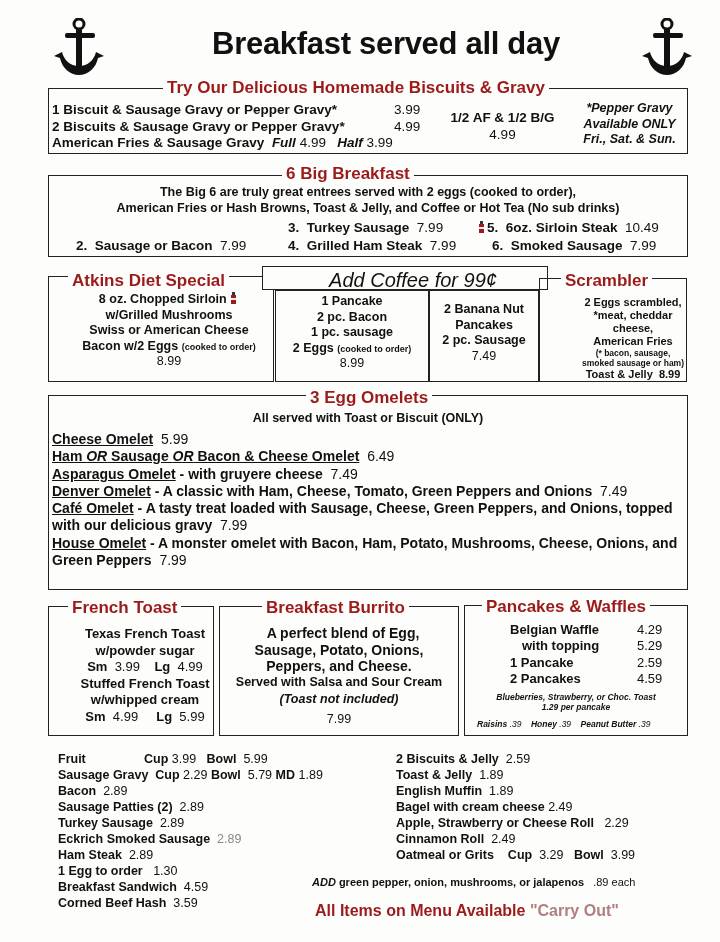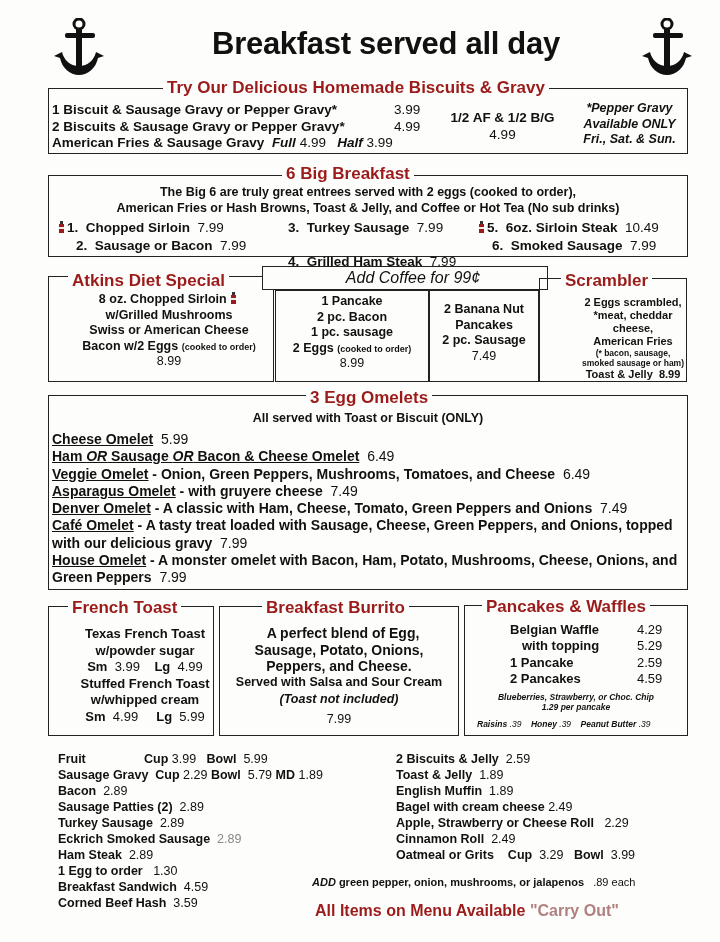--- a/index.html
+++ b/index.html
@@ -69,28 +69,23 @@
   <div>Fri., Sat. &amp; Sun.</div>
 </div>
 
 <div class="abs box" style="left:48px;top:175px;width:640px;height:82px;"></div>
 <div class="abs sec-title" style="left:282px;top:164px;">6 Big Breakfast</div>
 <div class="abs t12 b center" style="left:50px;top:185px;width:636px;">
   <div>The Big 6 are truly great entrees served with 2 eggs (cooked to order),</div>
   <div>American Fries or Hash Browns, Toast &amp; Jelly, and Coffee or Hot Tea  (No sub drinks)</div>
 </div>
 <div class="abs t13 b" style="left:58px;top:220px;width:630px;height:36px;">
-  <div class="abs row" style="left:0;top:0;"><span class="lh"><svg width="7" height="12" viewBox="0 0 7 12">
-          <rect x="1" y="3" width="5" height="9" fill="#9b1a1a"></rect>
-          <rect x="1" y="6" width="5" height="2" fill="#eee"></rect>
-          <rect x="2" y="0" width="3" height="3" fill="#333"></rect>
-        </svg></span><span>1.</span>&nbsp;&nbsp;<span>Chopped Sirloin</span>&nbsp;&nbsp;<span class="n">7.99</span></div>
   <div class="abs row" style="left:18px;top:18px;"><span>2.</span>&nbsp;&nbsp;<span>Sausage or Bacon</span>&nbsp;&nbsp;<span class="n">7.99</span></div>
   <div class="abs row" style="left:230px;top:0;"><span>3.</span>&nbsp;&nbsp;<span>Turkey Sausage</span>&nbsp;&nbsp;<span class="n">7.99</span></div>
-  <div class="abs row" style="left:230px;top:18px;margin-top:16px;"><span>4.</span>&nbsp;&nbsp;<span>Grilled Ham Steak</span>&nbsp;&nbsp;<span class="n">7.99</span></div>
+  <div class="abs row" style="left:230px;top:18px;"><span>4.</span>&nbsp;&nbsp;<span>Grilled Ham Steak</span>&nbsp;&nbsp;<span class="n">7.99</span></div>
   <div class="abs row" style="left:420px;top:0;"><span class="lh"><svg width="7" height="12" viewBox="0 0 7 12">
           <rect x="1" y="3" width="5" height="9" fill="#9b1a1a"></rect>
           <rect x="1" y="6" width="5" height="2" fill="#eee"></rect>
           <rect x="2" y="0" width="3" height="3" fill="#333"></rect>
         </svg></span><span>5.</span>&nbsp;&nbsp;<span>6oz. Sirloin Steak</span>&nbsp;&nbsp;<span class="n">10.49</span></div>
   <div class="abs row" style="left:434px;top:18px;"><span>6.</span>&nbsp;&nbsp;<span>Smoked Sausage</span>&nbsp;&nbsp;<span class="n">7.99</span></div>
 </div>
 
 <div class="abs box" style="left:48px;top:276px;width:226px;height:106px;"></div>
 <div class="abs sec-title" style="left:68px;top:271px;font-size:17px;">Atkins Diet Special</div>
@@ -102,21 +97,21 @@
         </svg></span></div>
   <div>w/Grilled Mushrooms</div>
   <div>Swiss or American Cheese</div>
   <div class="row"><span>Bacon w/2 Eggs</span> <span class="t9">(cooked to order)</span></div>
   <div class="n">8.99</div>
 </div>
 
 <div class="abs box" style="left:275px;top:290px;width:154px;height:92px;"></div>
 <div class="abs box" style="left:429px;top:290px;width:110px;height:92px;"></div>
 <div class="abs box" style="left:262px;top:266px;width:286px;height:24px;background:#fdfdfb;"></div>
-<div class="abs i center" style="left:262px;top:269px;width:286px;font-size:16px;padding-left:16px;">Add Coffee for 99¢</div>
+<div class="abs i center" style="left:262px;top:269px;width:286px;font-size:20px;padding-left:16px;">Add Coffee for 99¢</div>
 <div class="abs t12 b center" style="left:276px;top:294px;width:152px;">
   <div>1 Pancake</div>
   <div>2 pc. Bacon</div>
   <div>1 pc. sausage</div>
   <div class="row"><span>2 Eggs</span> <span class="t9">(cooked to order)</span></div>
   <div class="n">8.99</div>
 </div>
 <div class="abs t12 b center" style="left:430px;top:302px;width:108px;text-align:center;">
   <div>2 Banana Nut</div>
   <div>Pancakes</div>
@@ -134,21 +129,20 @@
   <div class="t8">smoked sausage or ham)</div>
   <div class="t11"><span>Toast &amp; Jelly</span>&nbsp; <span>8.99</span></div>
 </div>
 
 <div class="abs box" style="left:48px;top:395px;width:640px;height:195px;"></div>
 <div class="abs sec-title" style="left:306px;top:388px;">3 Egg Omelets</div>
 <div class="abs t12 b center" style="left:50px;top:411px;width:636px;">All served with Toast or Biscuit (ONLY)</div>
 <div class="abs serif b" style="left:52px;top:431px;width:632px;font-size:14px;line-height:17.3px;">
   <div class="row"><span class="u">Cheese Omelet</span>&nbsp;&nbsp;<span class="n">5.99</span></div>
   <div class="row"><span class="u"><span>Ham </span><i>OR</i><span> Sausage </span><i>OR</i><span> Bacon &amp; Cheese Omelet</span></span>&nbsp;&nbsp;<span class="n">6.49</span></div>
-  <div class="row"><span class="u">Veggie Omelet</span><span> - Onion, Green Peppers, Mushrooms, Tomatoes, and Cheese</span>&nbsp;&nbsp;<span class="n">6.49</span></div>
   <div class="row"><span class="u">Asparagus Omelet</span><span> - with gruyere cheese</span>&nbsp;&nbsp;<span class="n">7.49</span></div>
   <div class="row"><span class="u">Denver Omelet</span><span> - A classic with Ham, Cheese, Tomato, Green Peppers and Onions</span>&nbsp;&nbsp;<span class="n">7.49</span></div>
   <div class="row"><span class="u">Café Omelet</span><span> - A tasty treat loaded with Sausage, Cheese, Green Peppers, and Onions, topped</span></div>
   <div class="row"><span>with our delicious gravy</span>&nbsp;&nbsp;<span class="n">7.99</span></div>
   <div class="row"><span class="u">House Omelet</span><span> - A monster omelet with Bacon, Ham, Potato, Mushrooms, Cheese, Onions, and</span></div>
   <div class="row"><span>Green Peppers</span>&nbsp;&nbsp;<span class="n">7.99</span></div>
 </div>
 
 <div class="abs box" style="left:48px;top:606px;width:166px;height:130px;"></div>
 <div class="abs sec-title" style="left:68px;top:598px;">French Toast</div>
@@ -186,21 +180,21 @@
   <div style="position:relative;height:16.3px;">
       <span style="position:absolute;left:45px;">1 Pancake</span>
       <span class="n" style="position:absolute;left:172px;">2.59</span>
     </div>
   <div style="position:relative;height:16.3px;">
       <span style="position:absolute;left:45px;">2 Pancakes</span>
       <span class="n" style="position:absolute;left:172px;">4.59</span>
     </div>
 </div>
 <div class="abs b i center t8" style="left:465px;top:692px;width:222px;">
-  <div>Blueberries, Strawberry, or Choc. Chip</div>
+  <div>Blueberries, Strawberry, or Choc. Toast</div>
   <div>1.29 per pancake</div>
 </div>
 <div class="abs b i t8 row" style="left:477px;top:719px;">
   <span>Raisins</span> <span class="n">.39</span>&nbsp;&nbsp;&nbsp;&nbsp;<span>Honey</span> <span class="n">.39</span>&nbsp;&nbsp;&nbsp;&nbsp;<span>Peanut Butter</span> <span class="n">.39</span>
 </div>
 
 <div class="abs b" style="left:58px;top:751px;font-size:12.5px;line-height:16px;">
   <div class="row"><span style="display:inline-block;width:86px;">Fruit</span><span>Cup</span> <span class="n">3.99</span>&nbsp;&nbsp;&nbsp;<span>Bowl</span>&nbsp; <span class="n">5.99</span></div>
   <div class="row"><span>Sausage Gravy</span>&nbsp; <span>Cup</span> <span class="n">2.29</span> <span>Bowl</span>&nbsp; <span class="n">5.79</span> <span>MD</span> <span class="n">1.89</span></div>
   <div class="row"><span>Bacon</span>&nbsp; <span class="n">2.89</span></div>

